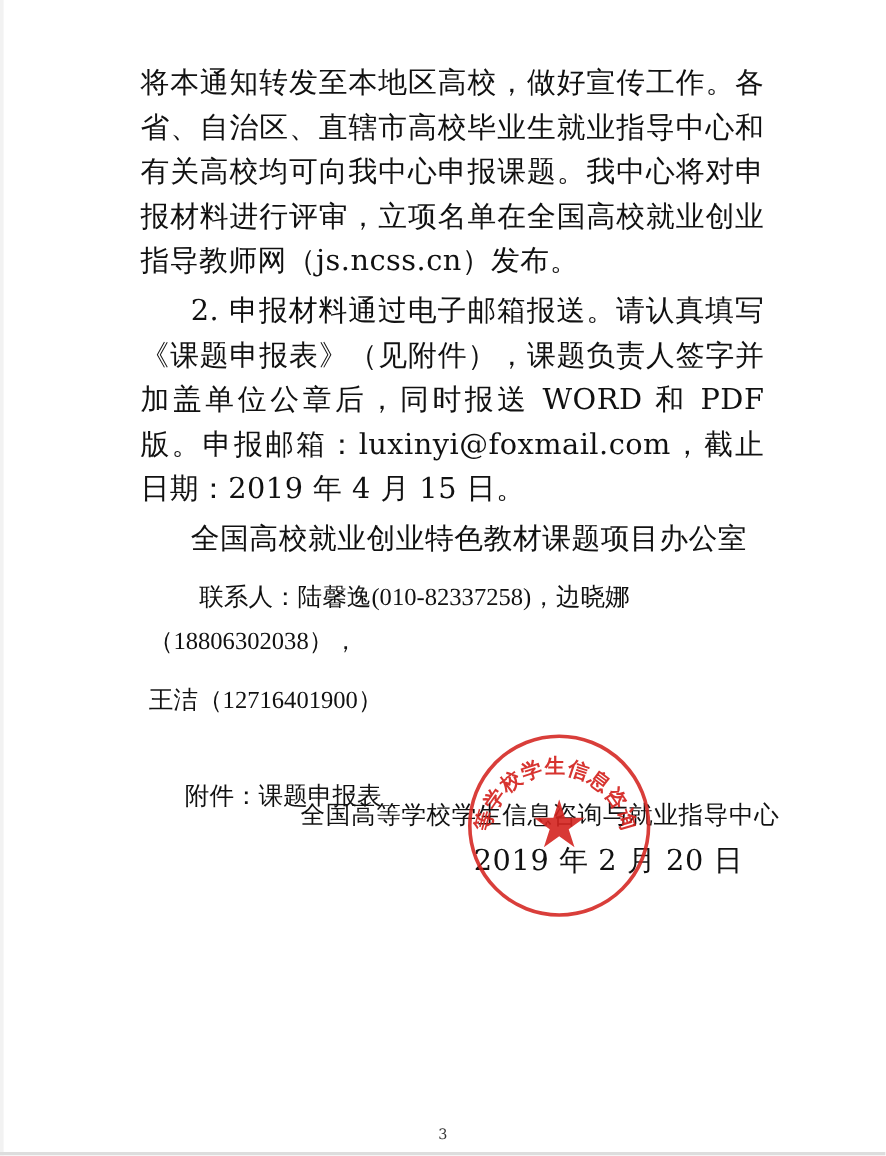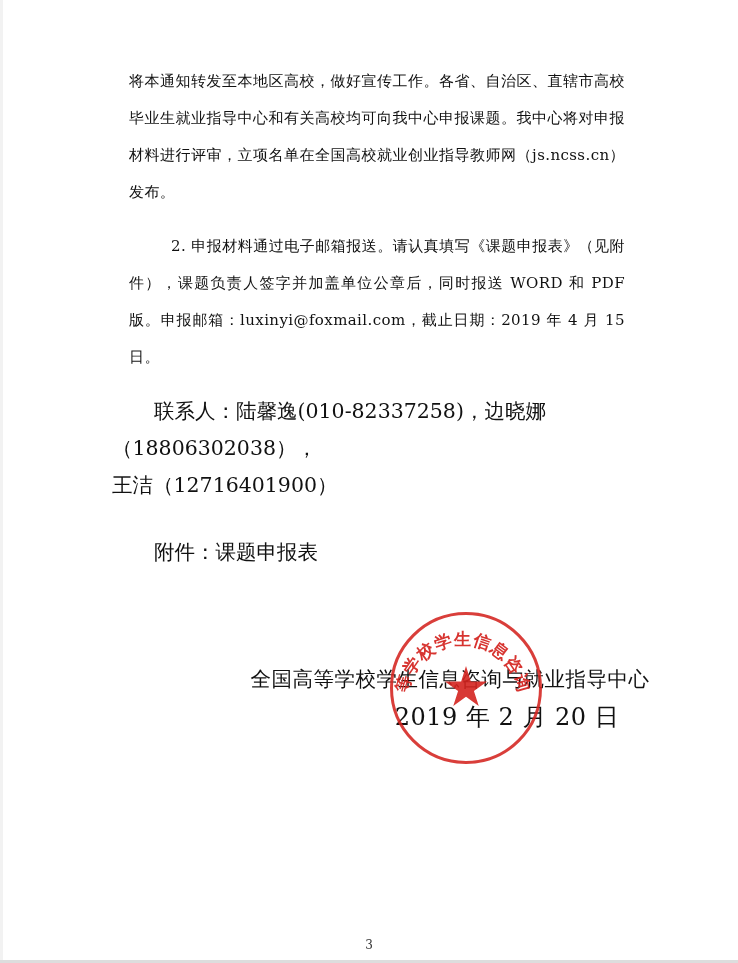--- a/index.html
+++ b/index.html
@@ -23,35 +23,36 @@
     height: 963px;
     background: #ffffff;
   }
   .doc-body {
     position: absolute;
     left: 112px;
     top: 46px;
     width: 530px;
   }
   .para {
-    font-size: 15px;
+    font-size: 24px;
     line-height: 37px;
     letter-spacing: 0.4px;
     text-align: justify;
     text-justify: inter-ideograph;
-    margin: 17px;
+    margin: 5px;
     word-break: break-all;
   }
   .indent {
     text-indent: 42px;
   }
   .contact-line {
     font-size: 20.5px;
     line-height: 37px;
-    margin: 0;
+    margin: 12px;
+    font-family: Liberation Serif, serif;
   }
   .attach {
     font-size: 20.5px;
     line-height: 37px;
     margin: 0;
     text-indent: 42px;
   }
   .signature-block {
     position: absolute;
     left: 250px;
@@ -145,20 +146,21 @@
 </style>
 </head>
 <body>
 
 <div class="page">
   <div class="scan-edge-left"></div>
 
   <div class="doc-body">
     <p class="para">将本通知转发至本地区高校，做好宣传工作。各省、自治区、直辖市高校毕业生就业指导中心和有关高校均可向我中心申报课题。我中心将对申报材料进行评审，立项名单在全国高校就业创业指导教师网（js.ncss.cn）发布。</p>
     <p class="para indent">2. 申报材料通过电子邮箱报送。请认真填写《课题申报表》（见附件），课题负责人签字并加盖单位公章后，同时报送 WORD 和 PDF 版。申报邮箱：luxinyi@foxmail.com，截止日期：2019 年 4 月 15 日。</p>
+    <p class="para indent">全国高校就业创业特色教材课题项目办公室</p>
     <p class="contact-line indent">联系人：陆馨逸(010-82337258)，边晓娜（18806302038），</p>
     <p class="contact-line">王洁（12716401900）</p>
     <div style="height:30px"></div>
     <p class="attach">附件：课题申报表</p>
   </div>
 
   <div class="signature-block">
     <div class="sig-org">全国高等学校学生信息咨询与就业指导中心</div>
     <div class="sig-date">2019 年 2 月 20 日</div>
   </div>

